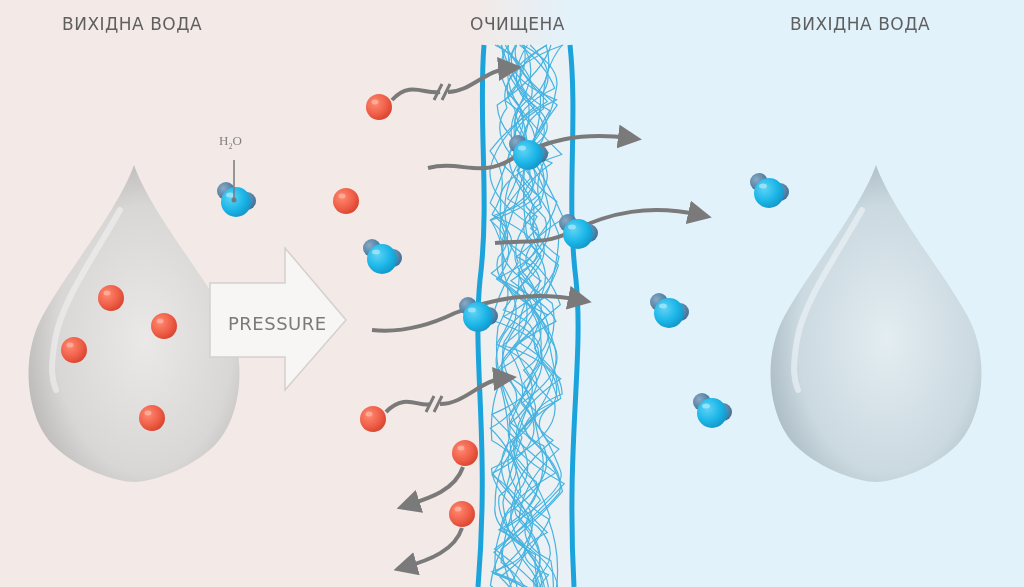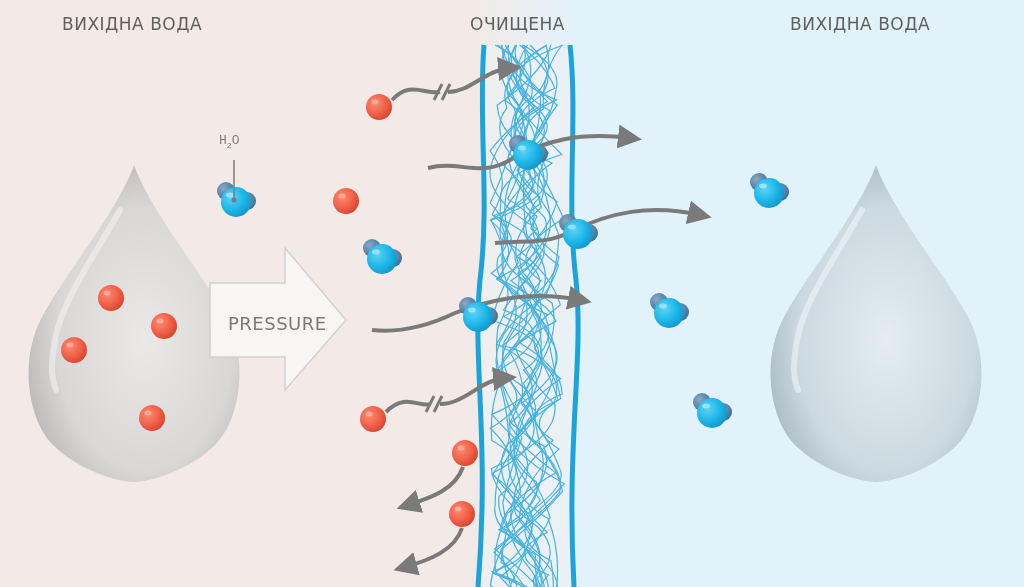--- a/index.html
+++ b/index.html
@@ -4,21 +4,21 @@
 <style>
   html,body{margin:0;padding:0;}
   body{width:1024px;height:587px;overflow:hidden;font-family:"Liberation Sans",sans-serif;}
   #stage{position:relative;width:1024px;height:587px;}
   #bg{position:absolute;left:0;top:0;}
   .label{position:absolute;top:14px;font-size:17px;letter-spacing:0.5px;color:#5f5f5f;font-family:"DejaVu Sans",sans-serif;white-space:nowrap;}
   #lbl-left{left:62px;}
   #lbl-mid{left:470px;}
   #lbl-right{left:790px;}
   #pressure-text{position:absolute;left:228px;top:313px;font-size:18px;color:#7a7a7a;letter-spacing:0.5px;font-family:"DejaVu Sans",sans-serif;}
-  #h2o-label{position:absolute;left:219px;top:133px;font-size:13px;color:#808080;font-family:Liberation Mono, monospace;}
+  #h2o-label{position:absolute;left:219px;top:133px;font-size:13px;color:#808080;font-family:Liberation Serif, serif;}
   #h2o-label sub{font-size:8px;}
 </style>
 </head>
 <body>
 
 <div id="stage">
 <svg id="bg" width="1024" height="587" viewBox="0 0 1024 587">
   <defs>
     <linearGradient id="bgGrad" x1="0" x2="1" y1="0" y2="0">
       <stop offset="0" stop-color="#f3e9e6"></stop>

